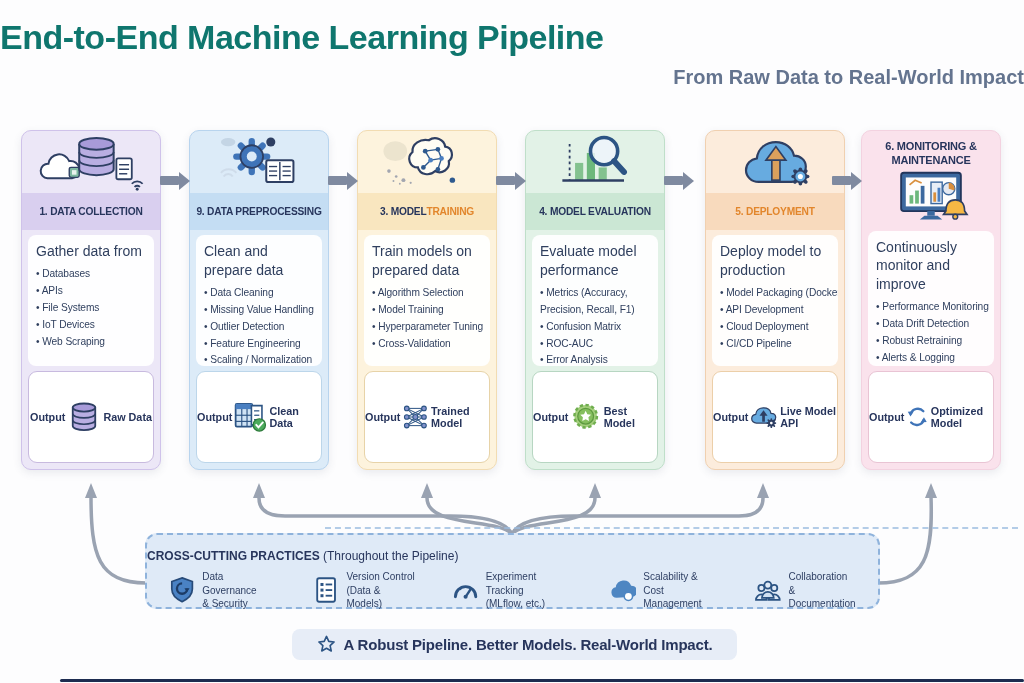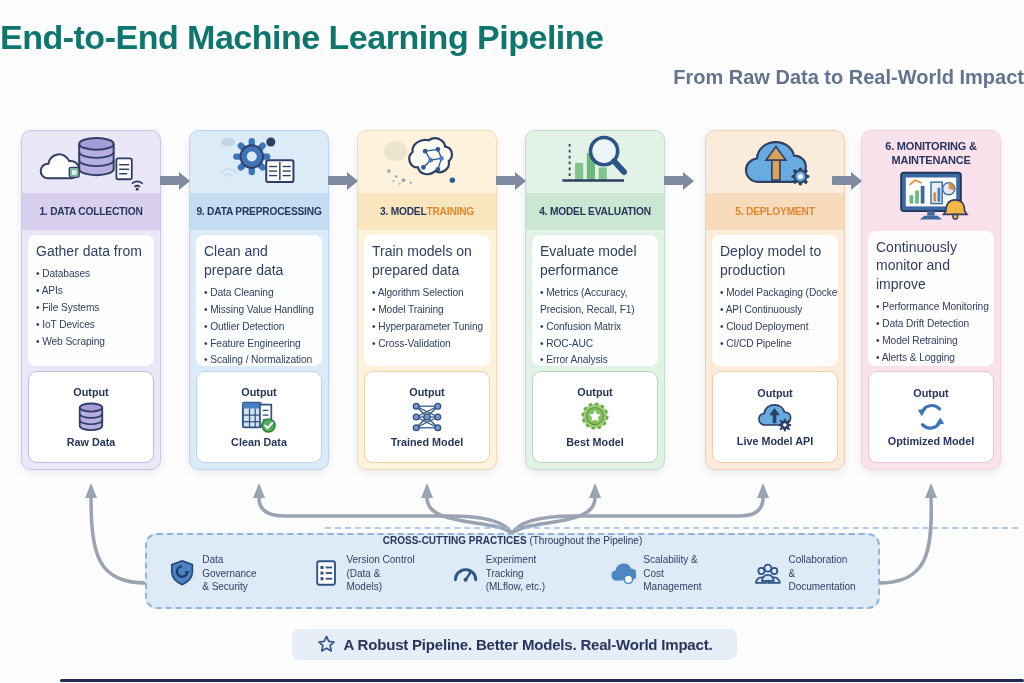--- a/index.html
+++ b/index.html
@@ -33,38 +33,38 @@
   .body-box{flex:1;margin:5px 6px;background:rgba(255,255,255,.93);border-radius:8px;
             padding:7px 4px 4px 8px;color:#2f3f5e;overflow:hidden;}
   .desc{font-size:14px;line-height:1.35;margin-bottom:5px;}
   .bullets{list-style:none;margin:0;padding:0;font-size:10.2px;line-height:1.66;
            letter-spacing:-0.1px;}
   .bullets li{white-space:nowrap;}
   .s3 .bullets li{white-space:normal;}
   .bullets li::before{content:"• ";}
   .output-box{height:92px;flex:none;margin:0 6px 6px;background:#fff;
               border:1.5px solid var(--ob);border-radius:9px;box-sizing:border-box;
-              display:flex;flex-direction:column;align-items:center;justify-content:center;gap:1px;}
+              display:flex;flex-direction:row;align-items:center;justify-content:center;gap:1px;}
   .output-title,.output-value{font-size:10.8px;font-weight:bold;color:#27355c;}
 
   
   .harrow{position:absolute;top:176px;width:19px;height:9px;background:#7f8aa0;border-radius:1px;}
   .harrow::after{content:"";position:absolute;left:100%;top:-4.5px;width:0;height:0;
                  border:9px solid transparent;border-left:11px solid #7f8aa0;border-right:0;}
   .a0{left:160px}.a1{left:328px}.a2{left:496px}.a3{left:664px}.a4{left:832px}
 
   
   .connectors{position:absolute;left:0;top:470px;width:1024px;height:150px;}
   .dash-ext{position:absolute;left:325px;top:527px;width:693px;height:0;
             border-top:2px dashed #9bbce0;opacity:.75;}
 
   
   .cross-box{position:absolute;left:145px;top:533px;width:735px;height:76px;
              background:#dfeaf7;border:2px dashed #8fb3dc;border-radius:12px;box-sizing:border-box;}
-  .cross-title{text-align:center;margin-top:0;font-size:10px;color:#27355c;}
+  .cross-title{margin-top:14px;font-size:12px;color:#27355c;}
   .cross-title .bold{font-weight:bold;}
   .cross-items{display:flex;justify-content:space-between;align-items:center;padding:7px 22px 0;gap:35px;}
   .cross-item{display:flex;align-items:center;gap:7px;}
   .cross-label{font-size:10px;color:#2e3f63;line-height:1.35;}
 
   
   .footer-pill{position:absolute;left:292px;top:629px;width:445px;height:31px;background:#e7edf7;
                border-radius:8px;display:flex;align-items:center;justify-content:center;gap:8px;}
   .footer-text{font-size:15px;font-weight:bold;color:#27355c;letter-spacing:-0.2px;}
   .bottom-line{position:absolute;left:60px;top:679px;width:964px;height:3px;
@@ -335,21 +335,21 @@
       </svg>
     </div>
     <div class="band">
         <span></span>
         <span class="accent">5. DEPLOYMENT</span>
       </div>
     <div class="body-box">
       <div class="desc">Deploy model to production</div>
       <ul class="bullets">
         <li>Model Packaging (Docker)</li>
-        <li>API Continuously</li>
+        <li>API Development</li>
         <li>Cloud Deployment</li>
         <li>CI/CD Pipeline</li>
       </ul>
     </div>
     <div class="output-box">
       <div class="output-title">Output</div>
       <svg width="40" height="34" viewBox="0 0 44 38">
         <path d="M11 28 C7 28 4 25 4 21.5 C4 18 6.5 15.5 10 15 C10.5 9 15.5 5.5 21.5 5.5 C27 5.5 31.5 8.5 32.5 13.5 C36.5 13.5 39.5 16 39.5 19.5 C39.5 24.5 35.5 28 30.5 28 Z" fill="#67abe0" stroke="#2e3f63" stroke-width="1.8"></path>
         <rect x="19.5" y="15" width="4" height="11" fill="#2e3f63"></rect>
         <polygon points="15.5,17 27.5,17 21.5,9" fill="#2e3f63"></polygon>
@@ -389,21 +389,21 @@
           <path d="M2 16 q0 -12 10 -12 q10 0 10 12 l2.5 3.5 h-25 z" fill="#f6b844" stroke="#2e3f63" stroke-width="1.8"></path>
           <circle cx="12" cy="22" r="2.6" fill="#f6b844" stroke="#2e3f63" stroke-width="1.5"></circle>
         </g>
       </svg>
     </div>
     <div class="body-box">
       <div class="desc">Continuously monitor and improve</div>
       <ul class="bullets">
         <li>Performance Monitoring</li>
         <li>Data Drift Detection</li>
-        <li>Model Retraining</li>
+        <li>Robust Retraining</li>
         <li>Alerts &amp; Logging</li>
       </ul>
     </div>
     <div class="output-box">
       <div class="output-title">Output</div>
       <svg width="34" height="34" viewBox="0 0 40 38">
         <g stroke="#3f74b8" stroke-width="3.8" fill="none" stroke-linecap="round">
           <path d="M30 9.5 A12 11.5 0 0 0 9.5 13.5"></path>
           <path d="M10 28 A12 11.5 0 0 0 30.5 24"></path>
         </g>

